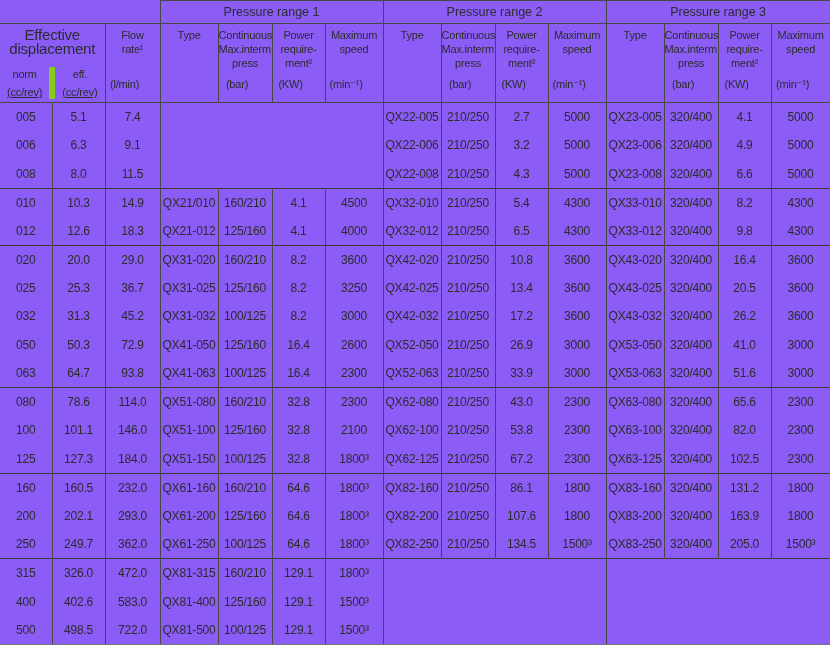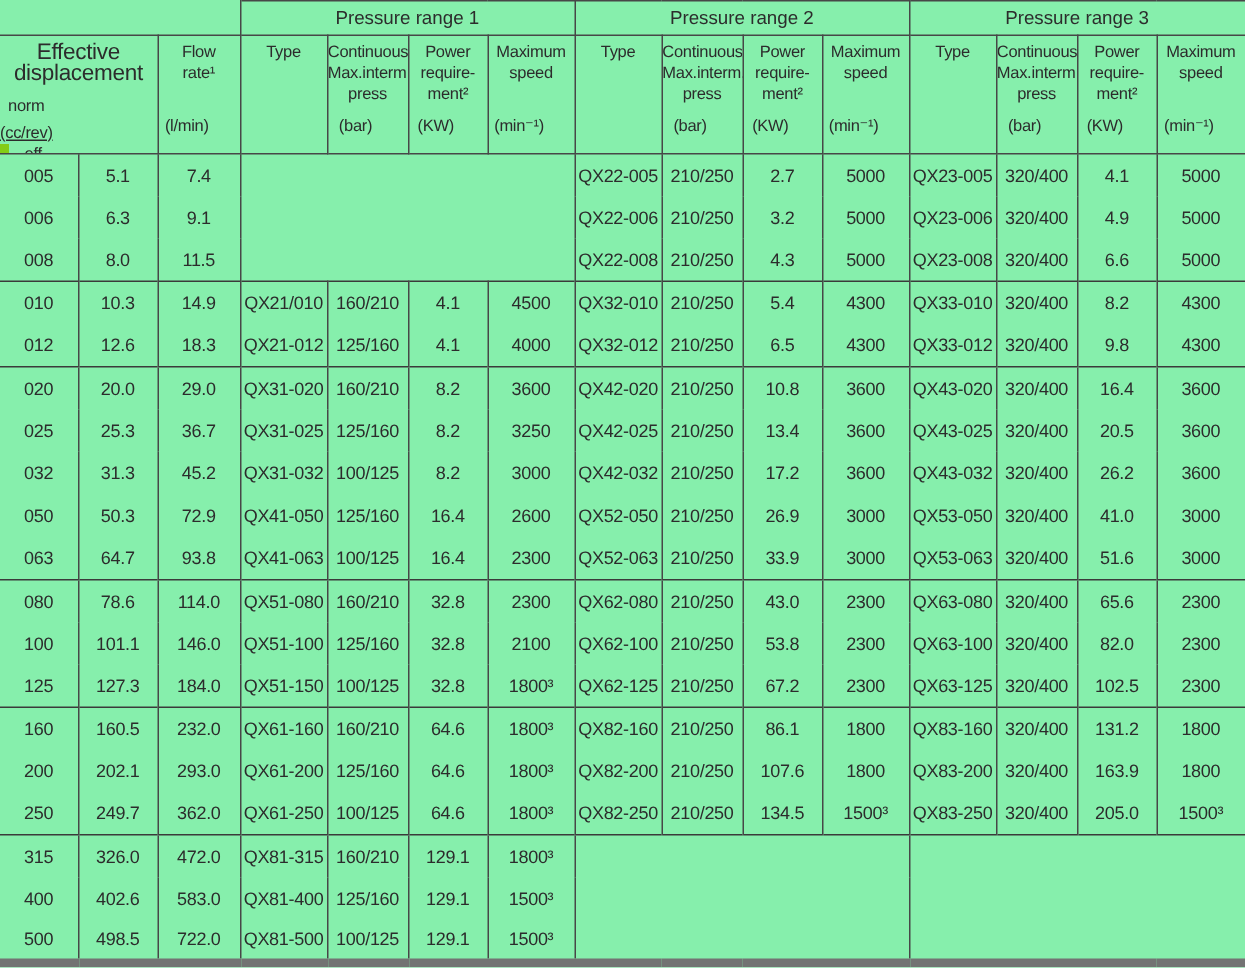--- a/index.html
+++ b/index.html
@@ -1,17 +1,17 @@
 <!DOCTYPE html>
 <html><head>
 <meta charset="utf-8">
 <style>
   html,body{margin:0;padding:0;}
   body{width:830px;height:645px;background:#ffffff;}
-  .sheet{width:830px;height:645px;background:#86efac;overflow:hidden;}
+  .sheet{width:830px;height:645px;background:#8b5cf6;overflow:hidden;}
   table{
     border-collapse:collapse;table-layout:fixed;
     width:830px;height:645px;
     font-family:"Liberation Sans","DejaVu Sans",sans-serif;
     color:#2c2c2c;
   }
   th,td{
     padding:0;margin:0;font-weight:400;text-align:center;vertical-align:middle;
     border-right:1px solid #474747;
     overflow:hidden;white-space:nowrap;
@@ -24,29 +24,29 @@
   .colhead th{
     height:78px;border-bottom:1px solid #474747;
     font-size:11px;line-height:14px;letter-spacing:-0.2px;
     vertical-align:top;position:relative;
   }
   .hcell .lines{padding-top:4px;}
   .hcell .unit{position:absolute;bottom:11px;left:0;right:16px;}
   
   .effdisp{padding:0;}
   .ed-top{height:36px;padding-top:4px;font-size:15px;line-height:14px;}
-  .ed-bottom{display:flex;height:38px;align-items:flex-start;flex-direction:column;}
+  .ed-bottom{display:flex;height:38px;align-items:center;}
   .ed-half{flex:1;font-size:11px;line-height:13px;padding-top:1px;}
   .ed-half .u{margin-top:5px;text-decoration:underline;}
   .ed-right{border-left:6px solid #84cc16;}
   
   tbody td{font-size:12px;letter-spacing:-0.2px;}
   tbody tr{height:25px;}
   tr.group-start td{border-top:1px solid #3a3a3a;}
-  tbody tr:last-child td{border-bottom:6px solid #737373;}
+  tbody tr:last-child td{border-bottom:1px solid #737373;}
 </style>
 </head>
 <body>
 
 <div class="sheet">
 <table>
   <colgroup>
     <col style="width:52px">
         <col style="width:53px">
         <col style="width:55px">

